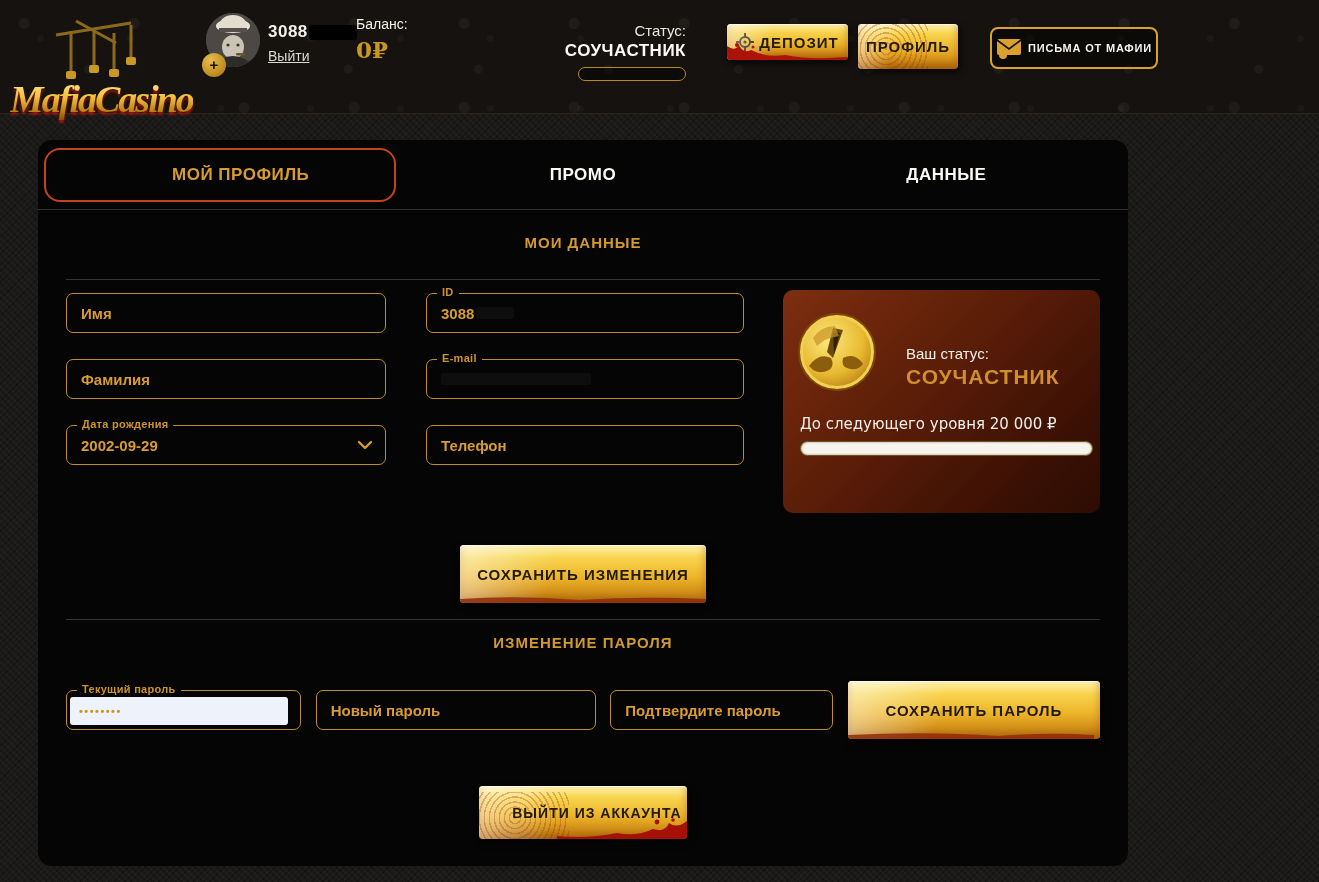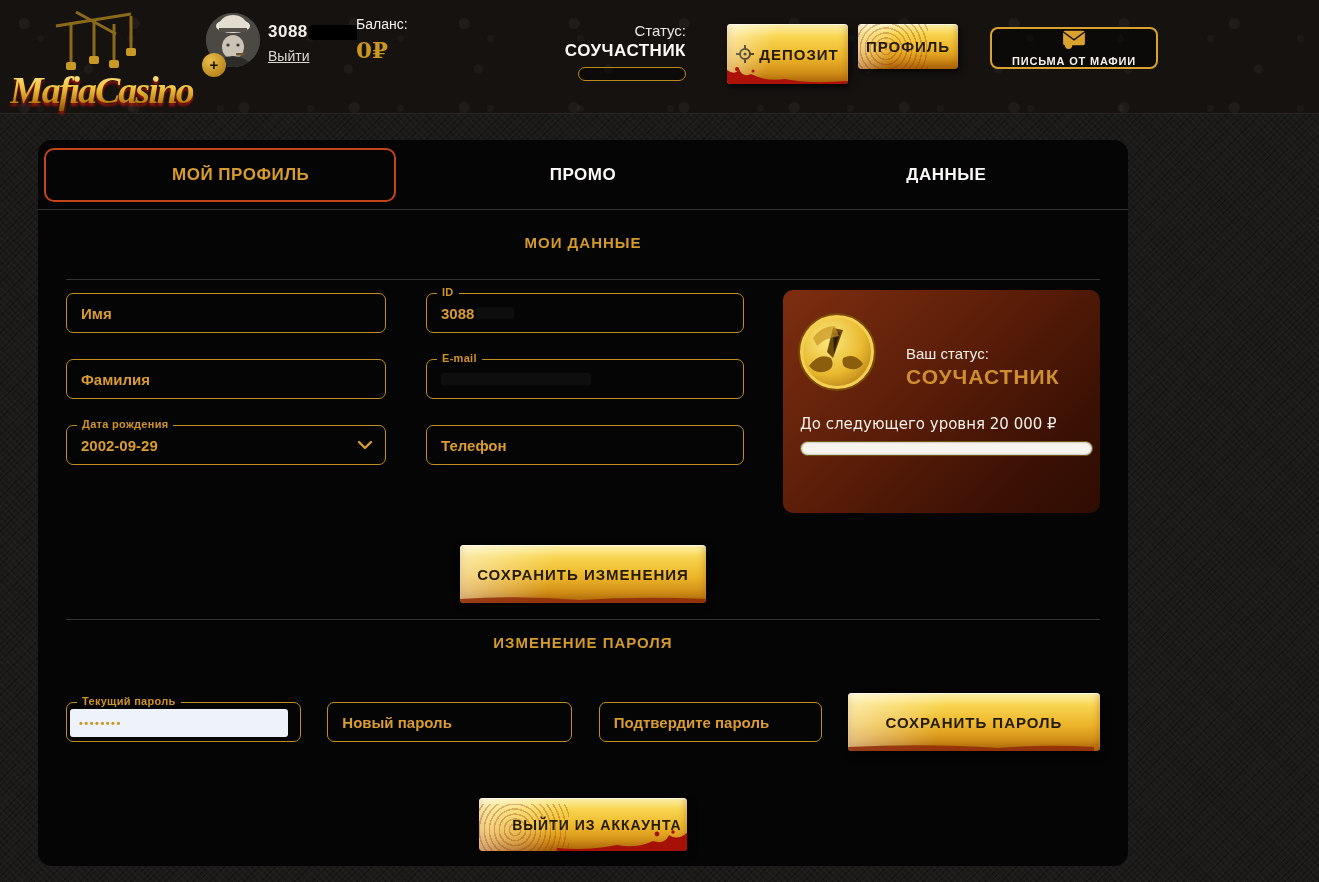--- a/index.html
+++ b/index.html
@@ -14,21 +14,21 @@
   
   .header { position:absolute; left:0; top:0; width:1319px; height:114px;
     background-color:#151210;
     background-image:
       radial-gradient(circle at 22% 28%, rgba(255,255,255,.045) 0 5px, transparent 6px),
       radial-gradient(circle at 68% 72%, rgba(255,255,255,.04) 0 4px, transparent 5px),
       radial-gradient(circle at 45% 55%, rgba(255,255,255,.03) 0 3px, transparent 4px);
     background-size:110px 84px, 130px 96px, 90px 70px;
     border-bottom:1px solid #2a2520;
   }
-  .logo { position:absolute; left:8px; top:8px; width:195px; height:110px; }
+  .logo { position:absolute; left:8px; top:17px; width:195px; height:110px; }
   .logo .strings { position:absolute; left:28px; top:0; }
   .logo-text { position:absolute; left:2px; bottom:6px; font-family:"Liberation Serif", serif;
     font-weight:900; font-style:italic; font-size:38px; letter-spacing:-2px;
     background:linear-gradient(180deg,#fdf0a0 0%,#f0c33e 45%,#b87a10 80%,#7e4f06 100%);
     -webkit-background-clip:text; background-clip:text; color:transparent;
     filter:drop-shadow(0 3px 1px rgba(175,20,10,.85)); white-space:nowrap;
   }
   .avatar-wrap { position:absolute; left:206px; top:13px; width:58px; height:58px; }
   .avatar { width:54px; height:54px; border-radius:50%; overflow:hidden; background:#4a4741; display:block; }
   .avatar-plus { position:absolute; left:-4px; bottom:-6px; width:24px; height:24px; border-radius:50%;
@@ -49,38 +49,38 @@
 
   .gold-btn { position:relative; overflow:hidden; border:none; cursor:pointer;
     border-radius:4px; color:#231a08; font-weight:800; letter-spacing:1px;
     font-family:"Liberation Sans", sans-serif;
     background:linear-gradient(180deg,#fdf2ae 0%,#f8d44e 22%,#ecb52a 55%,#d6951a 78%,#bb7a0f 100%);
     box-shadow:2px 3px 7px rgba(0,0,0,.65), inset 0 1px 1px rgba(255,255,255,.7), inset 0 -5px 8px rgba(140,60,0,.45);
     display:flex; align-items:center; justify-content:center; gap:5px;
   }
   .gold-btn .sheen { position:absolute; inset:0; pointer-events:none;
     background:linear-gradient(105deg, rgba(255,255,255,.5) 0%, rgba(255,255,255,0) 38%); }
-  .btn-deposit { position:absolute; left:727px; top:24px; width:121px; height:60px; font-size:15px; }
+  .btn-deposit { position:absolute; left:727px; top:24px; width:121px; height:36px; font-size:15px; }
   .btn-profile { position:absolute; left:858px; top:24px; width:100px; height:45px; font-size:15px; }
   .fingerprint { position:absolute; pointer-events:none; opacity:.55;
     background:repeating-radial-gradient(circle at 40% 55%, rgba(150,45,12,.55) 0 1.5px, rgba(0,0,0,0) 1.5px 5px); }
   .blood { position:absolute; pointer-events:none; }
   .btn-letters { position:absolute; left:990px; top:27px; width:168px; height:42px;
     background:rgba(0,0,0,.4); border:2px solid #d9a12d; border-radius:8px; cursor:pointer;
     display:flex; align-items:center; justify-content:center; gap:6px;
-    color:#f5f2ec; font-weight:800; font-size:11px; letter-spacing:.8px;flex-direction:column; }
+    color:#f5f2ec; font-weight:800; font-size:11px; letter-spacing:.8px; }
 
   
   .panel { position:absolute; left:38px; top:140px; width:1090px; height:726px;
     background:#050505; border-radius:14px; }
   .tabs { display:flex; height:70px; border-bottom:1px solid #323232; }
   .tab { flex:1; display:flex; align-items:center; justify-content:center; cursor:pointer;
     color:#fbfaf7; font-weight:800; font-size:17px; letter-spacing:.5px; }
   .tab.active { color:#d79b30; }
-  .tab.active .tab-box { border:2.5px solid #c2441a; border-radius:10px; width:352px; height:54px;
+  .tab.active .tab-box { border:2.5px solid #c2441a; border-radius:16px; width:352px; height:54px;
     display:flex; align-items:center; justify-content:center;padding-left:42px; }
   .inner { padding:0 28px; }
   .section-title { text-align:center; color:#d2992d; font-weight:800; font-size:15px;
     letter-spacing:1px; margin-top:24px; }
   .divider { height:1px; background:#333; }
   .div-1 { margin-top:28px; }
   .div-2 { margin-top:16px; }
 
   .form-area { position:relative; margin-top:13px; min-height:225px; }
   .fields-grid { display:grid; grid-template-columns:320px 318px; column-gap:40px; row-gap:26px; width:678px; }
@@ -102,26 +102,26 @@
   .badge { width:74px; height:74px; border-radius:50%; flex:none;
     background:radial-gradient(circle at 38% 32%, #fce87e, #e8b92f 55%, #a96f10 95%);
     border:3px solid #f3cf52; box-shadow:0 0 0 2px #7a4a08; overflow:hidden; }
   .card-status-label { color:#f2efe9; font-size:15px; margin-top:6px; }
   .card-status-value { color:#cf8f2e; font-weight:800; font-size:21px; letter-spacing:1px; margin-top:3px; }
   .next-level { color:#f2efe9; font-size:15px; margin-top:26px; font-family:"DejaVu Sans", sans-serif; }
   .card-progress { width:293px; height:15px; margin-top:8px; background:#f7f4ee;
     border:1px solid #6f5410; border-radius:8px; box-shadow:inset 0 0 2px rgba(0,0,0,.5); }
 
   .btn-save-changes { width:246px; height:58px; margin:27px auto 0; font-size:15px; }
-  .pw-row { display:flex; justify-content:space-between; align-items:center; margin-top:42px; }
+  .pw-row { display:flex; justify-content:space-between; align-items:center; margin-top:30px; }
   .field.pw-current { width:235px; padding:0; }
   .pw-light { position:absolute; left:3px; right:12px; top:6px; bottom:4px; background:#eef2fb;
     border-radius:3px; display:flex; align-items:center; padding-left:9px;
     color:#c9971f; font-weight:800; font-size:11px; letter-spacing:1.5px; }
-  .field.pw-new { width:245px;align-items:flex-end; }
+  .field.pw-new { width:280px;align-items:flex-end; }
   .field.pw-confirm { width:223px; }
   .btn-save-pass { width:252px; height:58px; font-size:15px; }
   .btn-logout { width:208px; height:53px; margin:47px auto 0; font-size:14px; }
 </style>
 </head>
 <body>
 
 <div class="screen">
 
   <div class="header">

